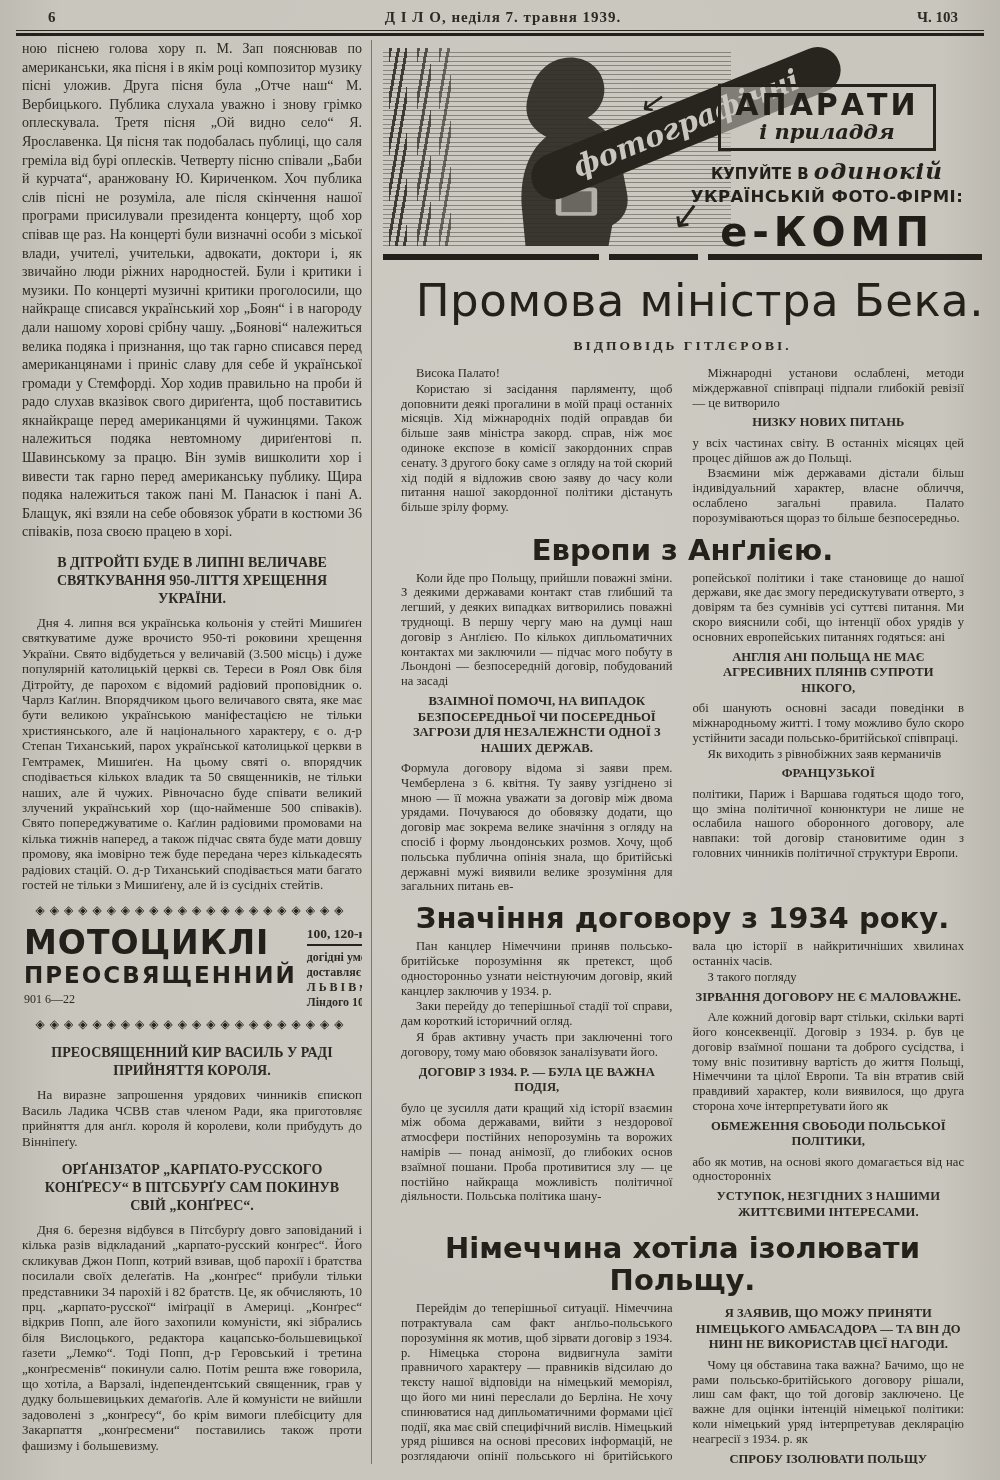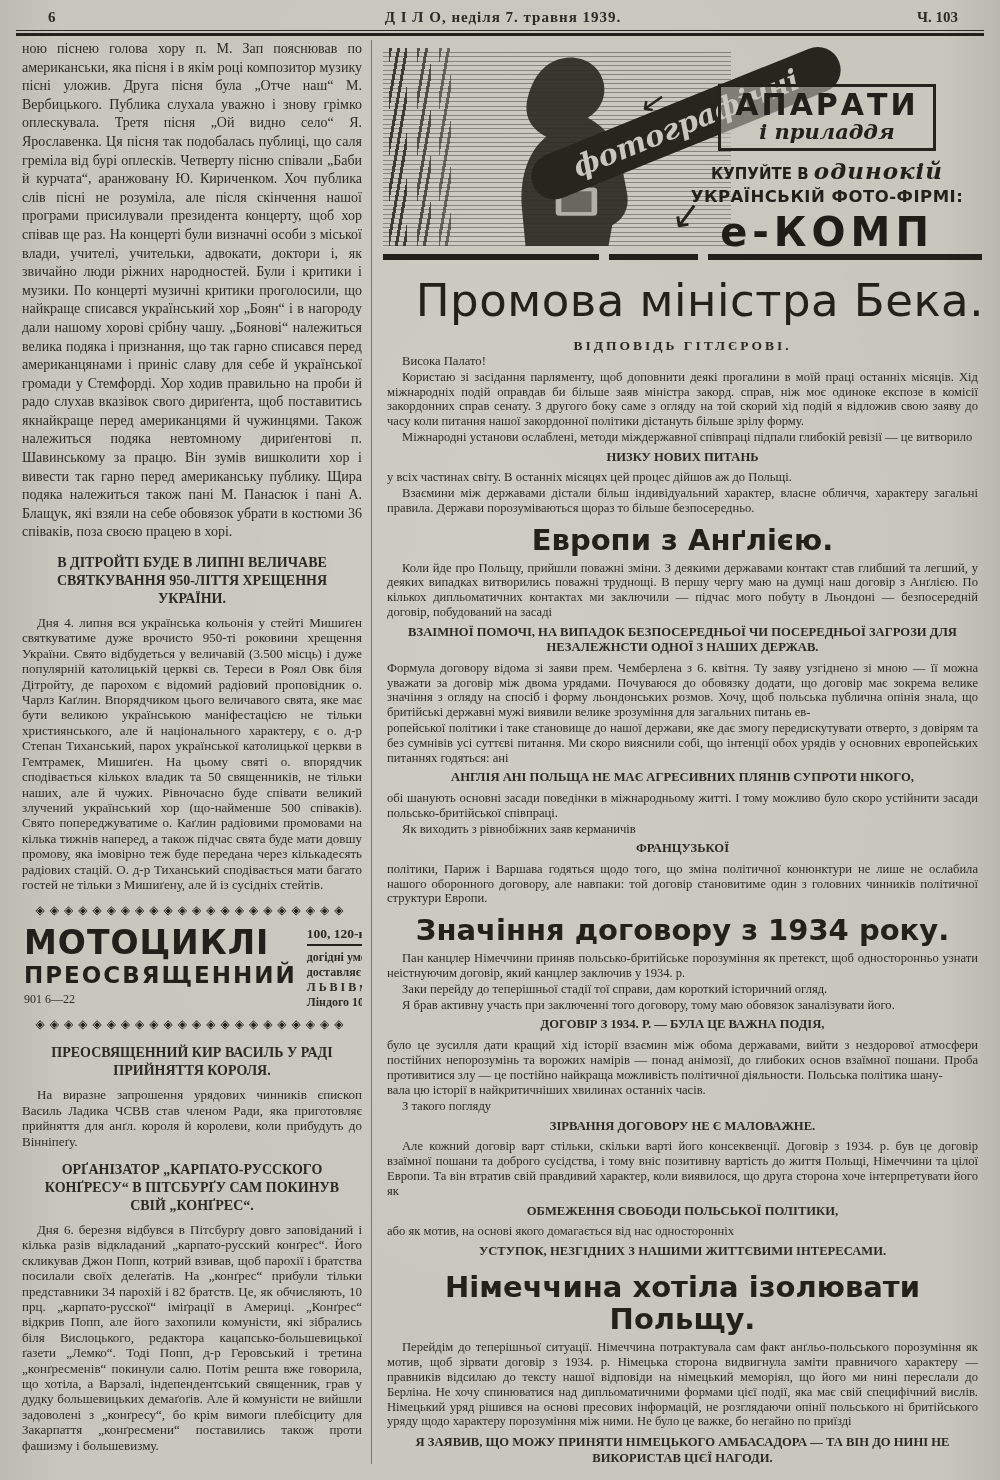--- a/index.html
+++ b/index.html
@@ -66,24 +66,24 @@
   .buy-line{ margin-top:6px; font-family:"DejaVu Sans", sans-serif; font-weight:bold; font-size:15px; color:#23201b; }
   .buy-line .scr{ font-family:"DejaVu Serif", serif; font-style:italic; font-weight:bold; font-size:23px; letter-spacing:1px; }
   .firm-line{ font-family:"DejaVu Sans", sans-serif; font-weight:bold; font-size:16.5px; letter-spacing:.5px; margin-top:3px; color:#23201b; }
   .brand{ font-family:"DejaVu Sans", sans-serif; font-weight:bold; font-size:40px; line-height:52px; letter-spacing:5px; color:#201d18; }
   .ad-rule{ display:flex; gap:10px; margin:4px 2px 2px; }
   .ad-rule div{ height:6px; background:#23201b; }
   .seg1{ width:36%; } .seg2{ width:15%; } .seg3{ flex:1; }
   
   .headline{ font-family:"DejaVu Sans", sans-serif; font-weight:normal; font-size:45px; line-height:65px;
     text-align:right; margin:8px 0 2px; color:#24211b; letter-spacing:.5px; }
-  .subtitle{ font-weight:bold; font-size:13.5px; letter-spacing:3px; text-align:center; margin:5px 0 0; }
+  .subtitle{ font-weight:bold; font-size:13.5px; letter-spacing:3px; text-align:center; margin:5px 0 12px; }
   .sechead{ font-family:"DejaVu Sans", sans-serif; font-weight:bold; font-size:29px; line-height:32px;
     text-align:center; margin:7px 0 5px; color:#24211b; }
-  .two-col{ display:grid; grid-template-columns:1fr; gap:0 20px; margin:0 6px; }
+  .two-col{ display:grid; grid-template-columns:1fr 1fr; gap:0 20px; margin:0 20px; }
   .abody{ font-size:12.6px; line-height:14.8px; text-align:justify; margin:0 0 1px; text-indent:15px; }
   .noind{ text-indent:0; }
   .xhead{ font-weight:bold; font-size:12.6px; line-height:15.5px; text-align:center; margin:5px 3px; text-indent:0; }
 </style>
 </head>
 <body>
 
 <div class="page">
 
   <header class="masthead-bar">
@@ -181,21 +181,21 @@
 
         <div class="two-col">
           <div class="col">
             <p class="abody">Висока Палато!</p>
             <p class="abody">Користаю зі засідання парляменту, щоб доповнити деякі прогалини в моїй праці останніх місяців. Хід міжнародніх подій оправдав би більше заяв міністра закорд. справ, ніж моє одиноке експозе в комісії закордонних справ сенату. З другого боку саме з огляду на той скорий хід подій я відложив свою заяву до часу коли питання нашої закордонної політики дістануть більше зрілу форму.</p>
           </div>
           <div class="col">
             <p class="abody">Міжнародні установи ослаблені, методи міждержавної співпраці підпали глибокій ревізії — це витворило</p>
             <div class="xhead">НИЗКУ НОВИХ ПИТАНЬ</div>
             <p class="abody noind">у всіх частинах світу. В останніх місяцях цей процес дійшов аж до Польщі.</p>
-            <p class="abody">Взаємини між державами дістали більш індивідуальний характер, власне обличчя, характеру загальні правила. Держави порозуміваються щораз то більше безпосередньо.</p>
+            <p class="abody">Взаємини між державами дістали більш індивідуальний характер, власне обличчя, ослаблено загальні правила. Палато порозуміваються щораз то більше безпосередньо.</p>
           </div>
         </div>
 
         <h2 class="sechead">Европи з Анґлією.</h2>
         <div class="two-col">
           <div class="col">
             <p class="abody">Коли йде про Польщу, прийшли поважні зміни. З деякими державами контакт став глибший та легший, у деяких випадках витворились поважні труднощі. В першу чергу маю на думці наш договір з Анґлією. По кількох дипльоматичних контактах ми заключили — підчас мого побуту в Льондоні — безпосередній договір, побудований на засаді</p>
             <div class="xhead">ВЗАІМНОЇ ПОМОЧІ, НА ВИПАДОК БЕЗПОСЕРЕДНЬОЇ ЧИ ПОСЕРЕДНЬОЇ ЗАГРОЗИ ДЛЯ НЕЗАЛЕЖНСТИ ОДНОЇ З НАШИХ ДЕРЖАВ.</div>
             <p class="abody noind">Формула договору відома зі заяви прем. Чемберлена з 6. квітня. Ту заяву узгіднено зі мною — її можна уважати за договір між двома урядами. Почуваюся до обовязку додати, що договір має зокрема велике значіння з огляду на спосіб і форму льондонських розмов. Хочу, щоб польська публична опінія знала, що бритійські державні мужі виявили велике зрозуміння для загальних питань ев-</p>
           </div>

